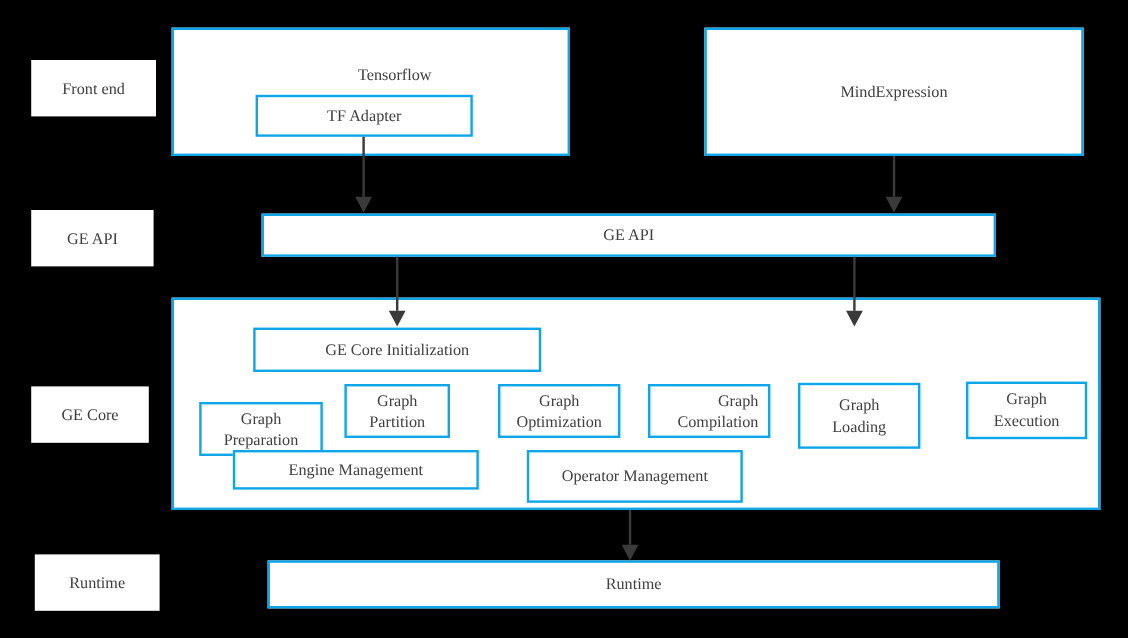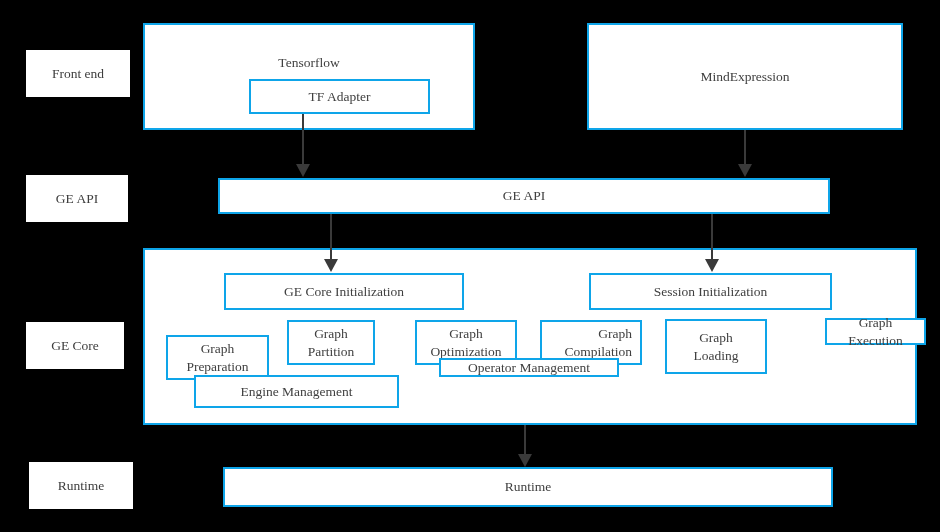--- a/index.html
+++ b/index.html
@@ -33,20 +33,21 @@
     justify-content: center;
     text-align: center;
     font-size: 13.5px;
     color: #3d3d3d;
   }
   .container-title {
     position: absolute;
     text-align: center;
     font-size: 13.5px;
     color: #404040;
+    padding-left: 20px;
   }
   .pipeline span { display: block; width: 82px; margin: 0 auto; }
   .arrow {
     position: absolute;
     width: 14px;
     display: flex;
     flex-direction: column;
     align-items: center;
   }
   .arrow .shaft { width: 2px; flex: 1; background: #3a3a3a; }
@@ -59,40 +60,40 @@
 
   
   .lbl-frontend { left: 26px;  top: 50px;  width: 104px; height: 47px; }
   .lbl-geapi    { left: 26px;  top: 175px; width: 102px; height: 47px; }
   .lbl-gecore   { left: 26px;  top: 322px; width: 98px; height: 47px; }
   .lbl-runtime  { left: 29px;  top: 462px; width: 104px; height: 47px; }
 
   
   .tensorflow-box   { left: 143px; top: 23px; width: 332px; height: 107px; align-items: flex-start; }
   .tensorflow-title { left: 143px; top: 55px; width: 332px; }
-  .tf-adapter-box   { left: 213px; top: 79px; width: 181px; height: 35px; margin-left: 36px; }
+  .tf-adapter-box   { left: 213px; top: 79px; width: 181px; height: 35px; }
   .mindexpression-box { left: 587px; top: 23px; width: 316px; height: 107px; }
 
   
   .ge-api-bar { left: 218px; top: 178px; width: 612px; height: 36px; }
 
   
   .ge-core-box { left: 143px; top: 248px; width: 774px; height: 177px; }
-  .ge-core-init-box { left: 224px; top: 273px; width: 240px; height: 37px; }
+  .ge-core-init-box { left: 211px; top: 273px; width: 240px; height: 37px; }
   .session-init-box { left: 589px; top: 273px; width: 243px; height: 37px; }
 
   .pl-0 { left: 166px; top: 320px; width: 103px; height: 45px; margin-top: 15px; }
   .pl-1 { left: 287px; top: 320px; width: 88px; height: 45px; }
   .pl-2 { left: 415px; top: 320px; width: 102px; height: 45px; }
   .pl-3 { left: 540px; top: 320px; width: 102px; height: 45px; text-align: right; }
   .pl-4 { left: 665px; top: 319px; width: 102px; height: 55px; }
-  .pl-5 { left: 825px; top: 318px; width: 101px; height: 27px; }
+  .pl-5 { left: 805px; top: 318px; width: 101px; height: 48px; }
 
   .mg-0 { left: 194px; top: 375px; width: 205px; height: 33px; }
-  .mg-1 { left: 439px; top: 358px; width: 180px; height: 19px; }
+  .mg-1 { left: 439px; top: 375px; width: 180px; height: 44px; }
   .mg-2 { left: 692px; top: 375px; width: 178px; height: 33px; }
 
   
   .runtime-bar { left: 223px; top: 467px; width: 610px; height: 40px; }
 
   
   .ar-tf      { left: 296px; top: 114px; height: 63px; }
   .ar-me      { left: 738px; top: 130px; height: 47px; }
   .ar-core-l  { left: 324px; top: 214px; height: 58px; }
   .ar-core-r  { left: 705px; top: 214px; height: 58px; }
@@ -110,21 +111,20 @@
 
   <div class="box tensorflow-box"></div>
   <div class="container-title tensorflow-title">Tensorflow</div>
   <div class="box tf-adapter-box">TF Adapter</div>
   <div class="box mindexpression-box">MindExpression</div>
 
   <div class="box ge-api-bar">GE API</div>
 
   <div class="box ge-core-box"></div>
   <div class="box ge-core-init-box">GE Core Initialization</div>
-  <div class="box session-init-box">Session Initialization</div>
 
   <div class="box pipeline pl-0">
     <span>Graph Preparation</span>
   </div>
   <div class="box pipeline pl-1">
     <span>Graph Partition</span>
   </div>
   <div class="box pipeline pl-2">
     <span>Graph Optimization</span>
   </div>

